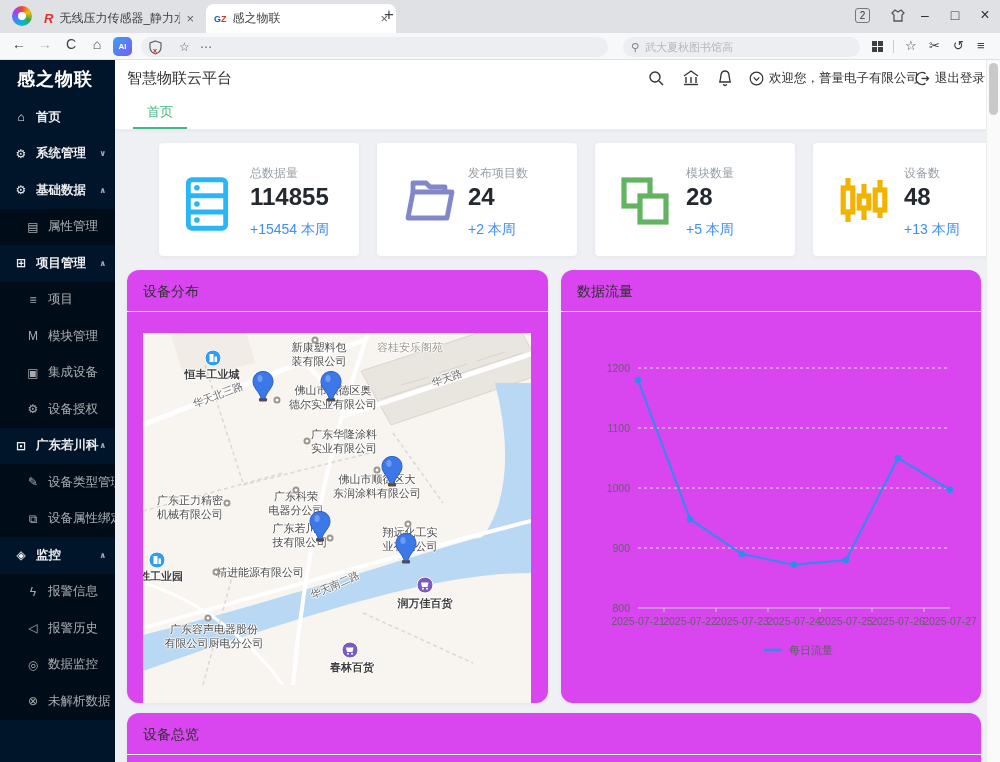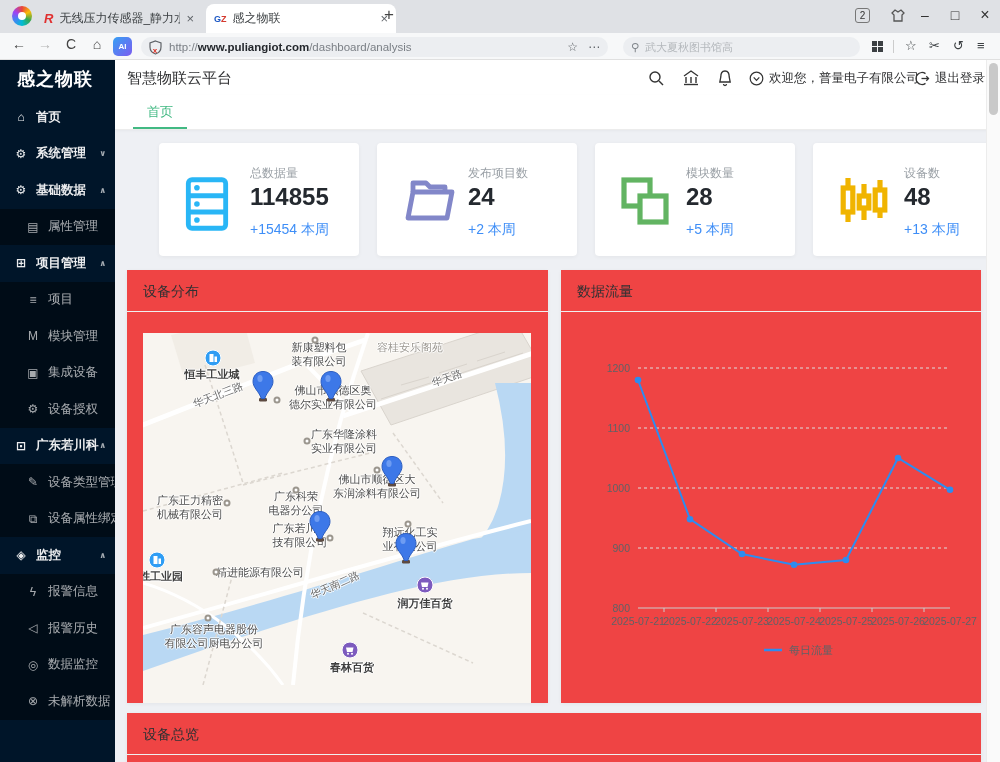--- a/index.html
+++ b/index.html
@@ -62,21 +62,21 @@
   .pagetabs { position:absolute; left:0; top:35px; width:885px; height:35px; background:#fff; border-bottom:1px solid #ececec; box-shadow:0 1px 3px rgba(0,0,0,.04); }
   .ptab { position:absolute; left:18px; top:0; height:34px; line-height:34px; padding:0 14px; font-size:13px; color:#42b983; border-bottom:2px solid #42b983; }
 
   
   .card { position:absolute; top:83px; width:200px; height:113px; background:#fff; border-radius:4px; box-shadow:0 1px 4px rgba(0,0,0,.05);margin-left:32px; }
   .card .cicon { position:absolute; left:25px; top:33px; }
   .card .clabel { position:absolute; left:91px; top:22px; font-size:12px; color:#9aa0a6; }
   .card .cvalue { position:absolute; left:91px; top:40px; font-size:24px; font-weight:bold; color:#24292f; }
   .card .cdelta { position:absolute; left:91px; top:78px; font-size:14px; color:#3e8ef7; }
 
-  .panel { position:absolute; background:#ef4444; border-radius:0; box-shadow:0 1px 4px rgba(0,0,0,.05); overflow:hidden; }
+  .panel { position:absolute; background:#d946ef; border-radius:12px; box-shadow:0 1px 4px rgba(0,0,0,.05); overflow:hidden; }
   .phead { height:42px; line-height:42px; padding-left:16px; font-size:14px; color:#303133; border-bottom:1px solid #f0f0f0; }
   #panel-map   { left:12px;  top:210px; width:421px; height:433px; }
   #panel-chart { left:446px; top:210px; width:420px; height:433px; }
   #panel-overview { left:12px; top:653px; width:854px; height:110px; }
 
   
   #map { position:absolute; left:16px; top:63px; width:388px; height:450px; background:#f8f5f0; overflow:hidden; }
   .map-label { position:absolute; transform:translate(-50%,-50%); font-size:11px; color:#4c4c4c; text-align:center; white-space:pre-line; line-height:1.25;
     text-shadow:-1px 0 #fff,0 1px #fff,1px 0 #fff,0 -1px #fff; pointer-events:none; }
   .map-label.muted { color:#9a968f; }
@@ -127,21 +127,20 @@
     <div class="navic" style="left:8px">←</div>
     <div class="navic" style="left:34px; color:#b5b5b5">→</div>
     <div class="navic" style="left:60px">C</div>
     <div class="navic" style="left:86px">⌂</div>
     <div class="ai-ic">AI</div>
     <div class="urlpill">
       <svg class="shieldx" width="13" height="15" viewBox="0 0 13 15">
         <path d="M6.5,1 L12,3 V7 C12,11 9.5,13 6.5,14 C3.5,13 1,11 1,7 V3 Z" fill="none" stroke="#5f6368" stroke-width="1.2"></path>
         <text x="6" y="13" font-size="8" font-weight="bold" fill="#d93025" text-anchor="middle">x</text>
       </svg>
-      <span class="urltext"><span>http://</span><b>www.puliangiot.com</b><span>/dashboard/analysis</span></span>
       <span class="pillic">☆</span>
       <span class="pillic">⋯</span>
     </div>
     <div class="searchpill">
       <span class="q">⚲</span>
       <span class="ph">武大夏秋图书馆高</span>
     </div>
     <div class="gridic">
         <i></i>
         <i></i>

